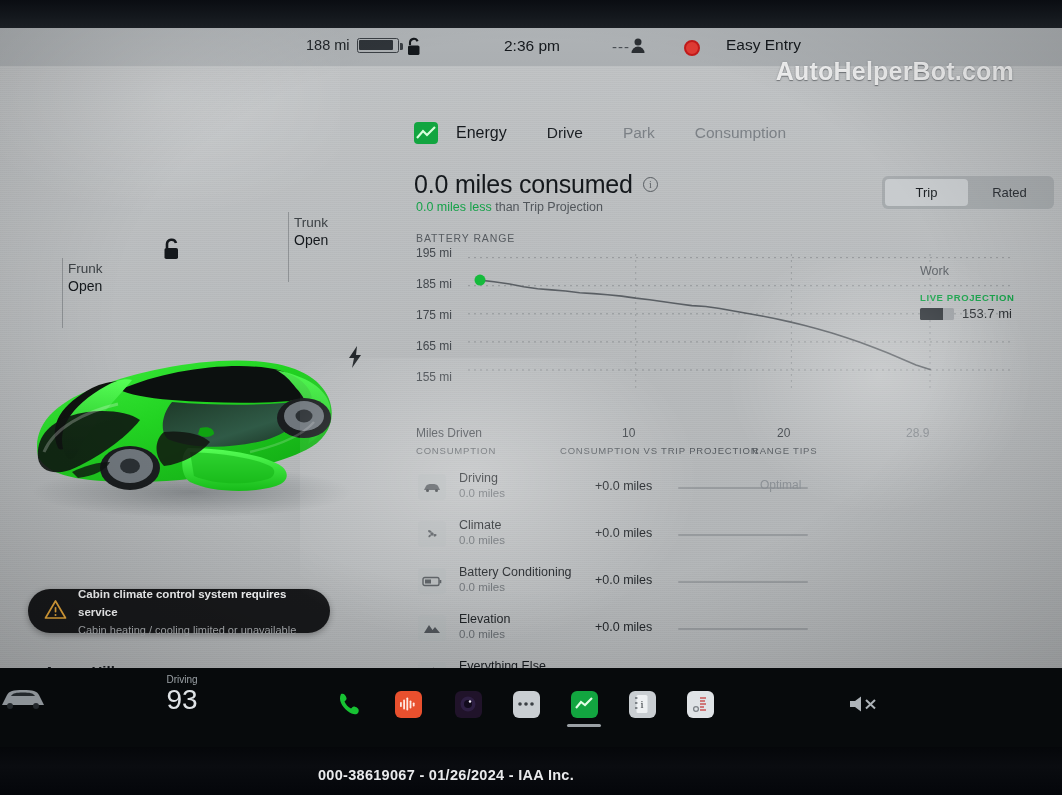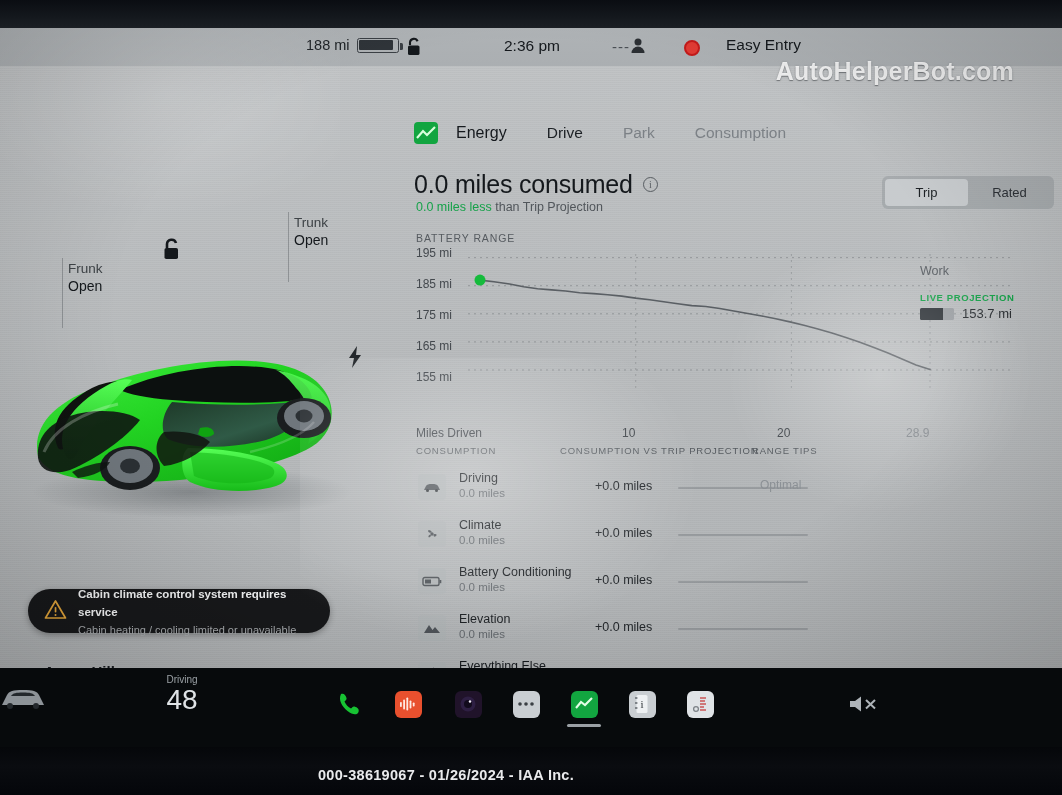--- a/index.html
+++ b/index.html
@@ -460,21 +460,21 @@
       <svg width="46" height="26" viewBox="0 0 46 26">
         <path d="M2 19 L7 9 C9 5 13 4 23 4 C33 4 37 5 39 9 L44 19 Z" fill="#8d9398"></path>
         <path d="M11 10 C13 7 16 6.5 23 6.5 C30 6.5 33 7 35 10 Z" fill="#23282c"></path>
         <circle cx="10" cy="20" r="3" fill="#23282c"></circle>
           <circle cx="36" cy="20" r="3" fill="#23282c"></circle>
       </svg>
     </div>
 
     <div class="bb-climate">
       <div class="mode">Driving</div>
-      <div class="temp">48</div>
+      <div class="temp">93</div>
     </div>
 
     <div class="bb-icon" style="left:330px;">
       <svg width="26" height="26" viewBox="0 0 26 26">
           <path d="M6 3 C9 2 10.5 4 11.5 7 C12 8.5 10.5 9.5 9.5 10.5 C11 14 13 16 16 17.5 C17 16.5 18 15 19.5 15.5 C22.5 16.5 24.5 18 23.5 21 C22.5 24 18 24.5 12.5 20 C7 15.5 3 9 6 3 Z" fill="#17c233"></path>
         </svg>
     </div>
 
     <div class="bb-icon" style="left:390px;">
       <span class="appchip" style="background:#e8502e;">

